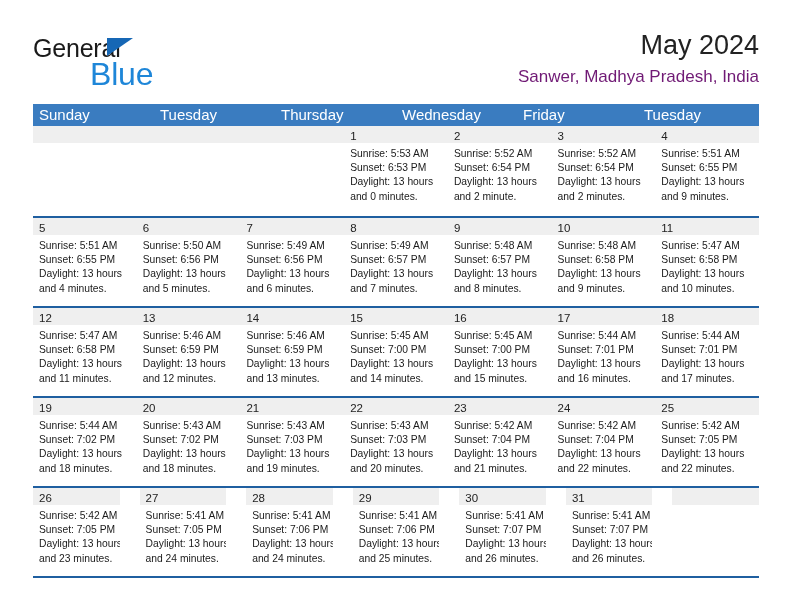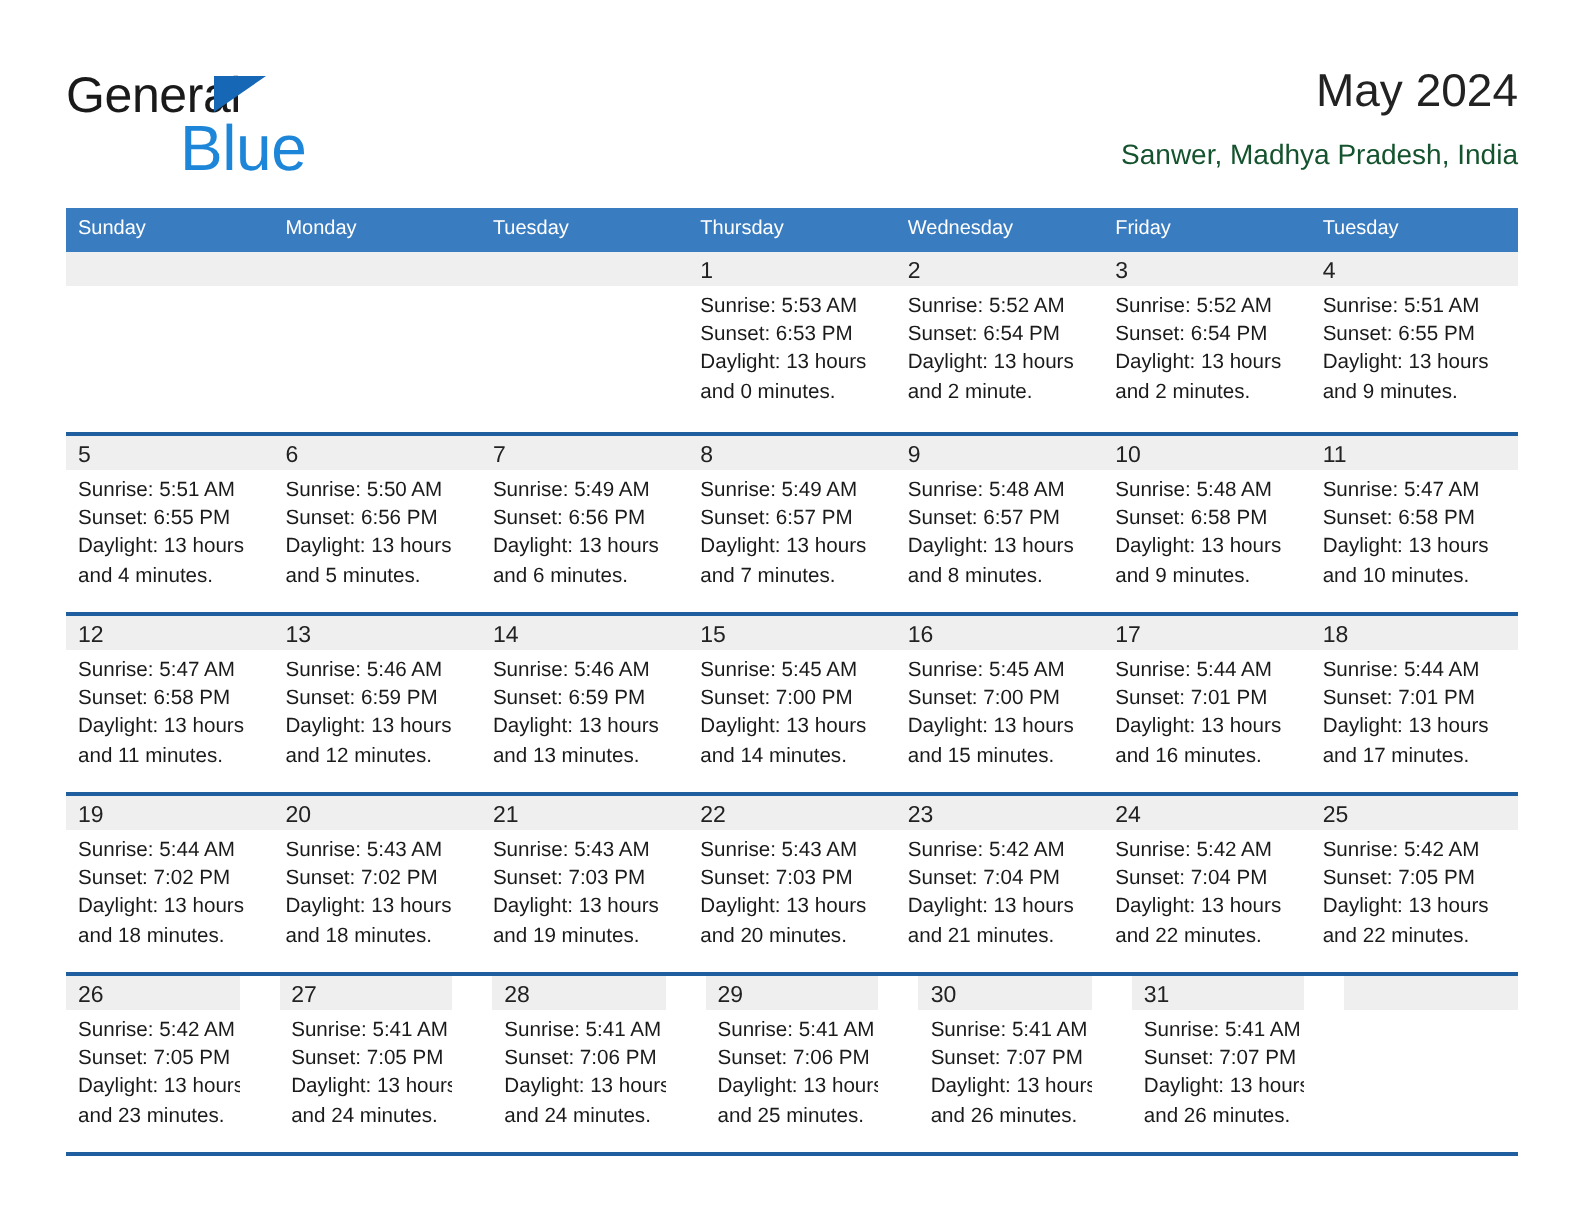--- a/index.html
+++ b/index.html
@@ -65,49 +65,49 @@
     font-family: "Liberation Sans", sans-serif;
     line-height: 1;
   }
   .title-wrap {
     position: absolute;
     right: 0px;
     top: 0px;
     text-align: right;
   }
   .cal-title {
-    font-size: 23px;
+    font-size: 27px;
     color: #222222;
     line-height: 34px;
     white-space: nowrap;
   }
   .cal-subtitle {
-    font-size: 14px;
-    color: #14532d;
+    font-size: 17px;
+    color: #701a75;
     line-height: 22px;
     margin-top: 4px;
     white-space: nowrap;
   }
 
   
   .calendar {
     position: absolute;
     left: 33px;
     top: 104px;
     width: 726px;
   }
   .dow-row {
     display: flex;
     background: #3a7cc0;
     height: 22px;
   }
   .dow {
     flex: 1 1 0;
     color: #ffffff;
-    font-size: 10px;
+    font-size: 15px;
     line-height: 22px;
     padding-left: 6px;
     box-sizing: border-box;
     white-space: nowrap;
     overflow: hidden;
   }
   .week {
     display: flex;
     height: 90px;
     border-top: 2px solid #1f5fa0;
@@ -170,21 +170,20 @@
       <div class="cal-title">May 2024</div>
       <div class="cal-subtitle">Sanwer, Madhya Pradesh, India</div>
     </div>
 
   </div>
 
   <div class="calendar">
 
     <div class="dow-row">
       <div class="dow">Sunday</div>
-      <div class="dow">Monday</div>
       <div class="dow">Tuesday</div>
       <div class="dow">Thursday</div>
       <div class="dow">Wednesday</div>
       <div class="dow">Friday</div>
       <div class="dow">Tuesday</div>
     </div>
 
     <div id="weeks-container">
         <div class="week">
           <div class="day empty">

